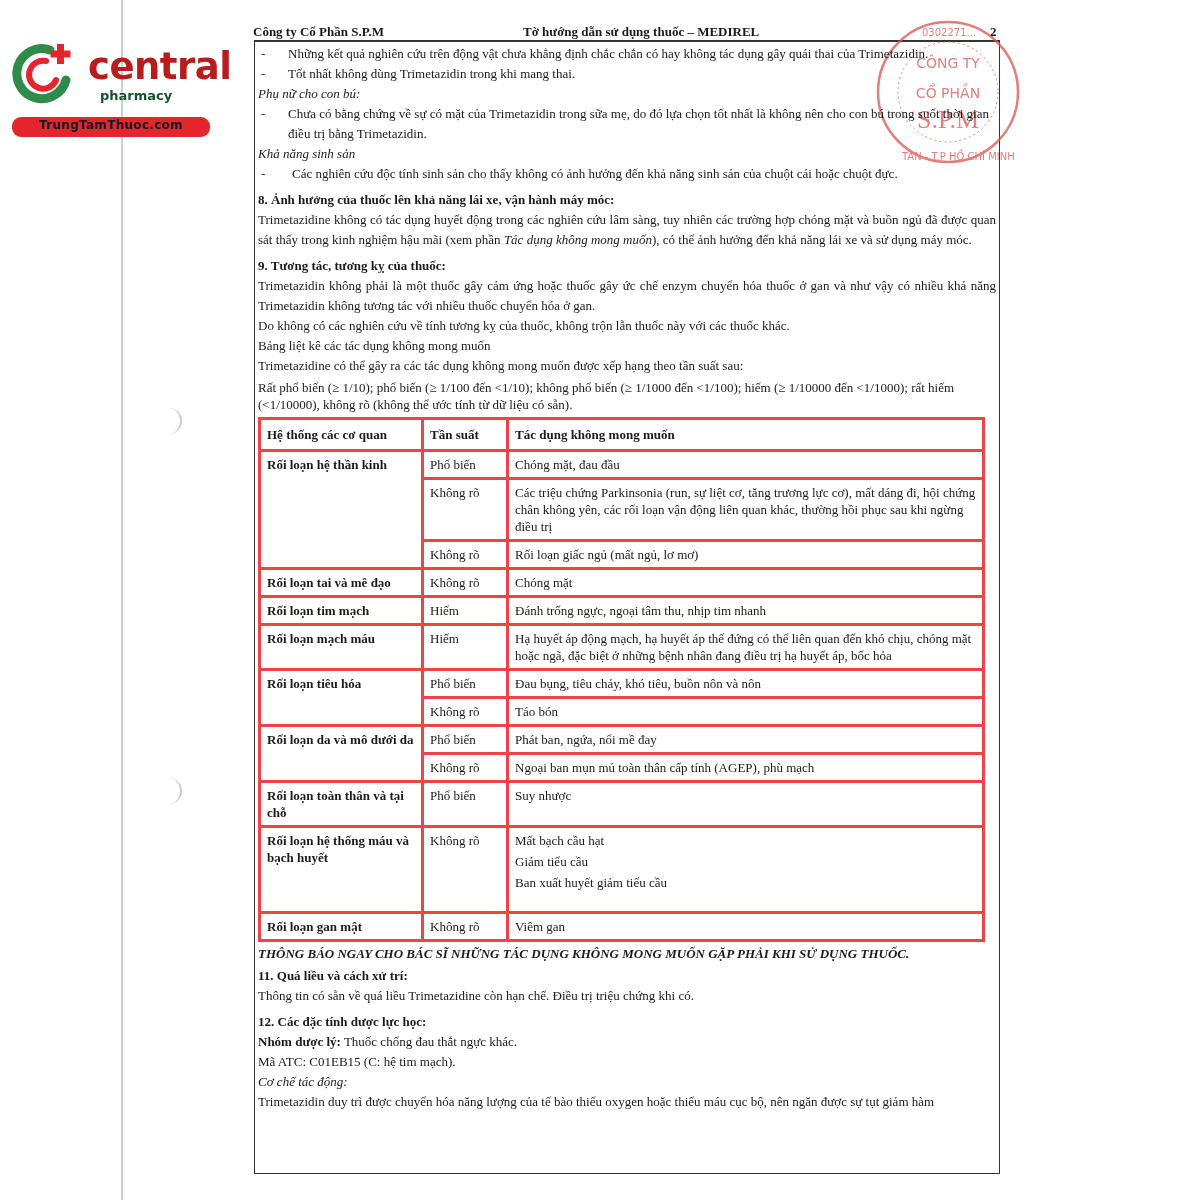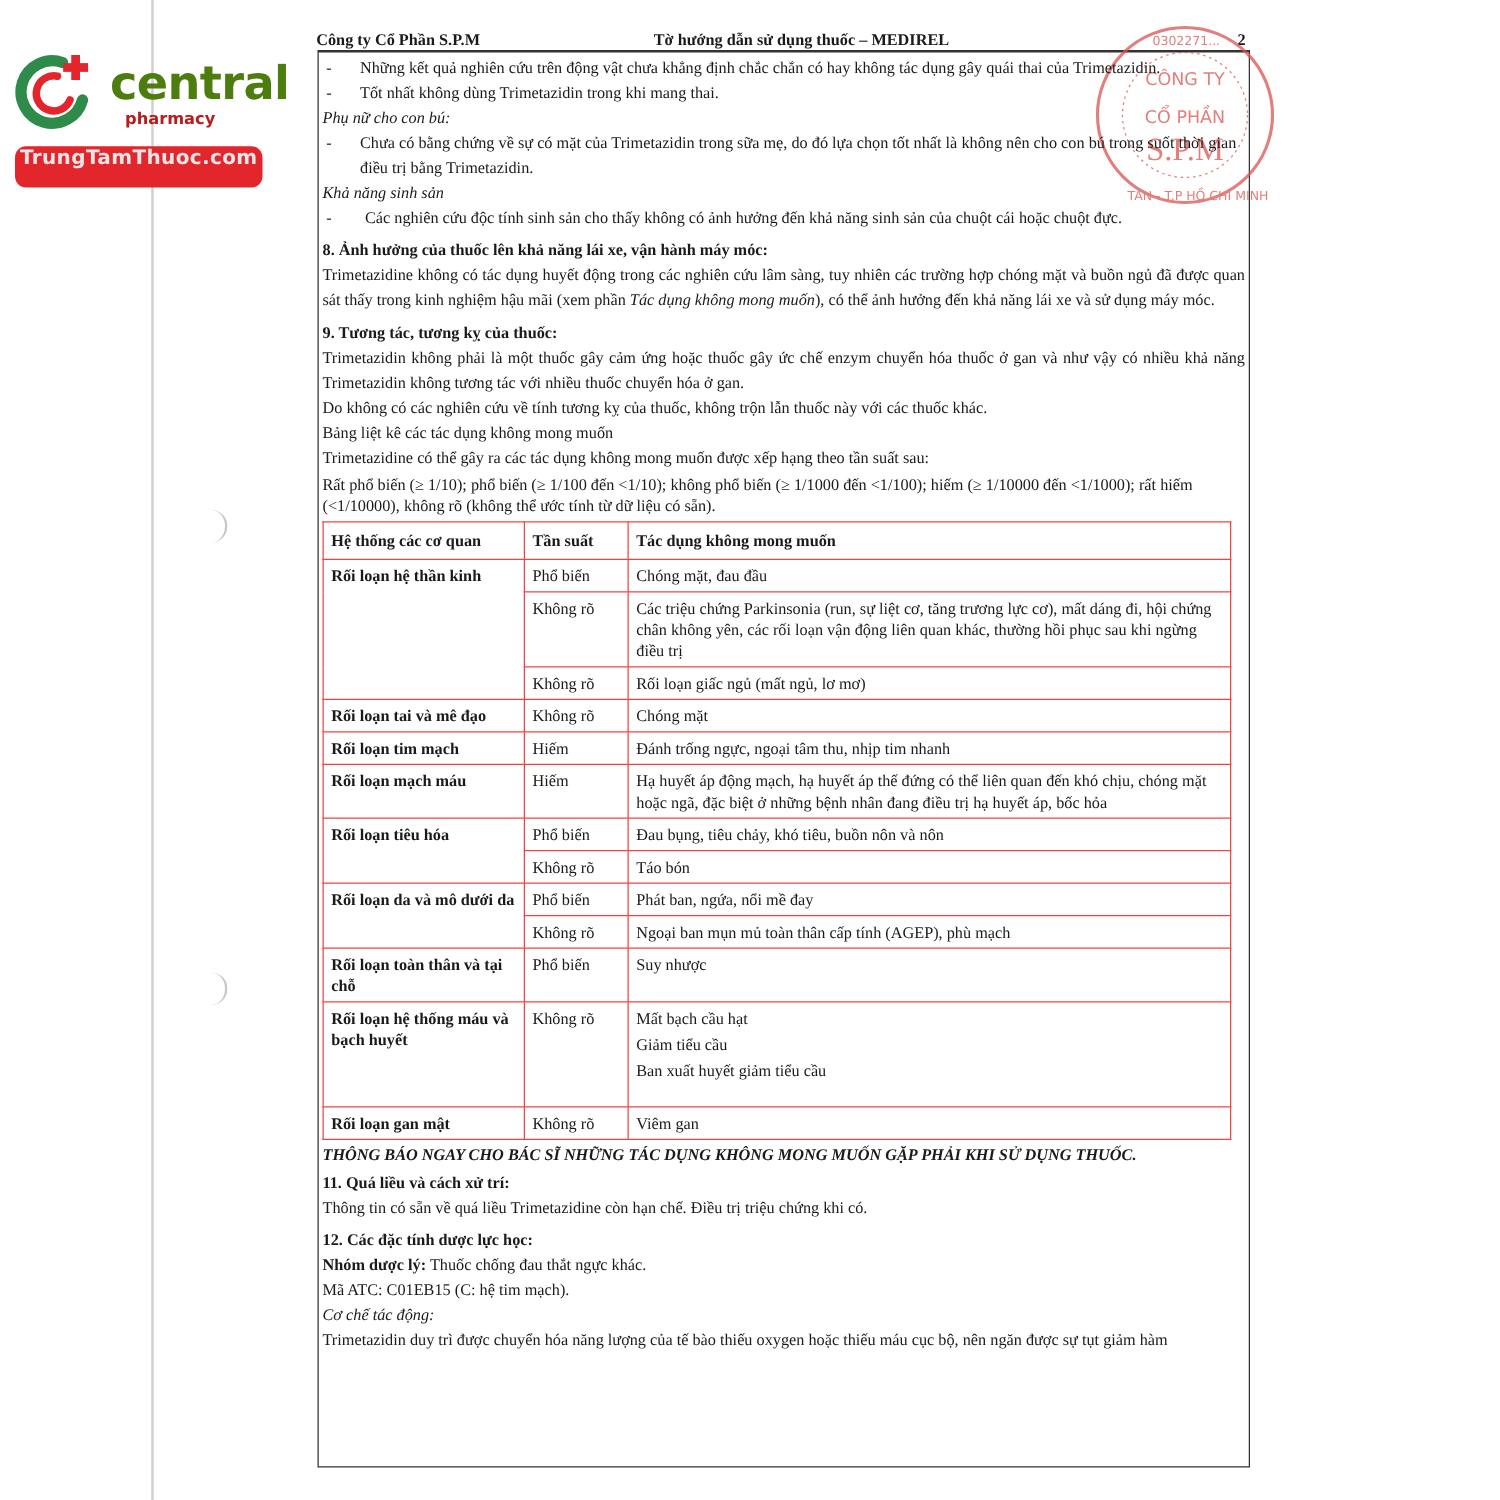--- a/index.html
+++ b/index.html
@@ -5,40 +5,40 @@
     html, body { margin:0; padding:0; }
     body {
       width:1200px; height:1200px; background:#ffffff; position:relative; overflow:hidden;
       font-family:"Liberation Serif", "DejaVu Serif", serif; color:#1a1a1a;
     }
     .binder-line { position:absolute; left:121px; top:0; width:2px; height:1200px; background:#cfcfcf; }
     .punch { position:absolute; width:14px; height:26px; border-right:2px solid #c8c8c8; border-radius:0 14px 14px 0; }
     
     .logo { position:absolute; left:12px; top:36px; width:200px; height:100px; }
     .logo-mark { position:absolute; left:0; top:4px; width:66px; height:66px; }
-    .logo-central { position:absolute; left:76px; top:12px; font-family:"DejaVu Sans", sans-serif; font-weight:bold; font-size:37px; color:#4d7c0f; letter-spacing:-0.5px; line-height:1; }
-    .logo-pharmacy { position:absolute; left:88px; top:52px; font-family:"DejaVu Sans", sans-serif; font-weight:bold; font-size:13px; color:#b91c1c; }
-    .logo-url { position:absolute; left:0; top:81px; width:198px; height:33px; background:#e3262c; border-radius:9px; color:#e5e5e5; font-family:"DejaVu Sans", sans-serif; font-weight:bold; font-size:16px; text-align:center; line-height:17px; letter-spacing:0.3px; }
+    .logo-central { position:absolute; left:76px; top:12px; font-family:"DejaVu Sans", sans-serif; font-weight:bold; font-size:37px; color:#b91c1c; letter-spacing:-0.5px; line-height:1; }
+    .logo-pharmacy { position:absolute; left:88px; top:52px; font-family:"DejaVu Sans", sans-serif; font-weight:bold; font-size:13px; color:#14532d; }
+    .logo-url { position:absolute; left:0; top:81px; width:198px; height:20px; background:#e3262c; border-radius:9px; color:#0f172a; font-family:"DejaVu Sans", sans-serif; font-weight:bold; font-size:12px; text-align:center; line-height:17px; letter-spacing:0.3px; }
     
     .hdr { position:absolute; top:24px; font-weight:bold; font-size:13px; }
     .hdr-company { left:253px; }
     .hdr-title { left:523px; }
     .hdr-page { left:990px; }
     .frame { position:absolute; left:254px; top:40px; width:744px; height:1131px; border:1.5px solid #333; border-top-width:2px; }
     .content { position:absolute; left:258px; top:44px; width:738px; font-size:13px; line-height:20px; }
     .p { margin:0; }
     .bullet { position:relative; padding-left:30px; }
     .bullet::before { content:"-"; position:absolute; left:3px; }
     .bullet.wide { padding-left:34px; }
     .it { font-style:italic; }
     .b { font-weight:bold; }
     .sec { font-weight:bold; margin-top:6px; }
     .just { text-align:justify; }
     table.adr { border-collapse:collapse; width:727px; margin-top:4px; font-size:13px; line-height:17px; }
-    table.adr td, table.adr th { border:1px solid #ef4444; vertical-align:top; padding:4px 6px; text-align:left; }
+    table.adr td, table.adr th { border:3px solid #ef4444; vertical-align:top; padding:4px 6px; text-align:left; }
     table.adr th { font-weight:bold; padding:6px 6px; }
     table.adr td.org { font-weight:bold; width:148px; }
     table.adr td.freq { width:70px; }
     .effect-line { display:block; margin-bottom:4px; }
     .warn { font-style:italic; font-weight:bold; margin-top:2px; }
     .stamp { position:absolute; left:862px; top:20px; width:168px; height:150px; opacity:0.75; }
   </style>
 </head>
 <body>
 

